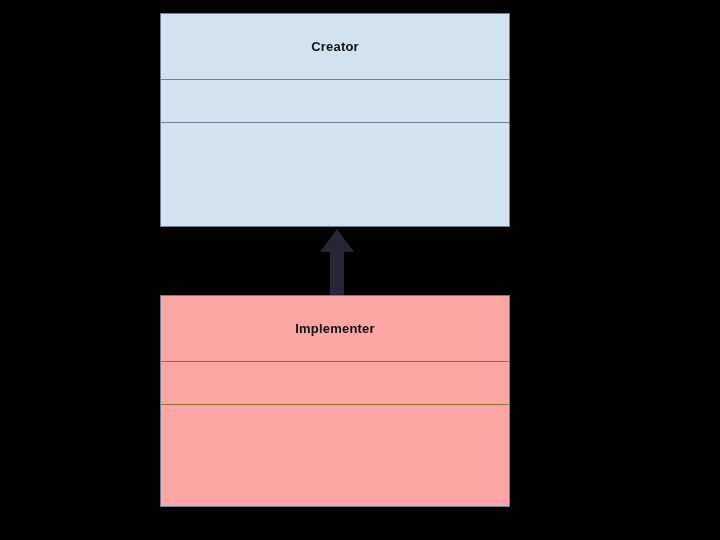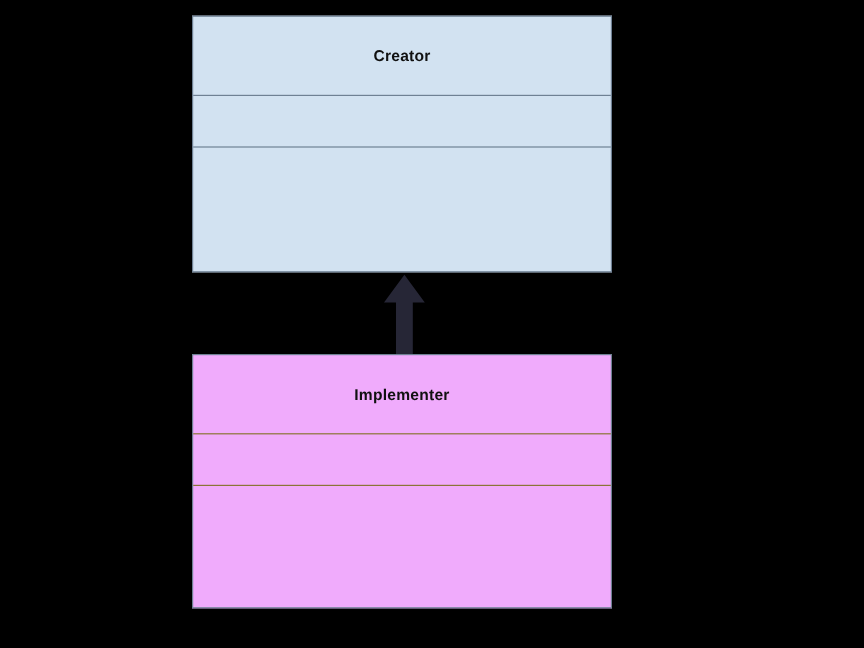--- a/index.html
+++ b/index.html
@@ -29,21 +29,21 @@
     top: 13px;
     width: 350px;
     height: 214px;
     background: #d2e2f1;
   }
   .uml-class.implementer {
     left: 160px;
     top: 295px;
     width: 350px;
     height: 212px;
-    background: #f0abfc;
+    background: #fca5a5;
   }
 
   .compartment {
     box-sizing: border-box;
     position: relative;
   }
   .compartment.name-compartment {
     display: flex;
     align-items: center;
     justify-content: center;

